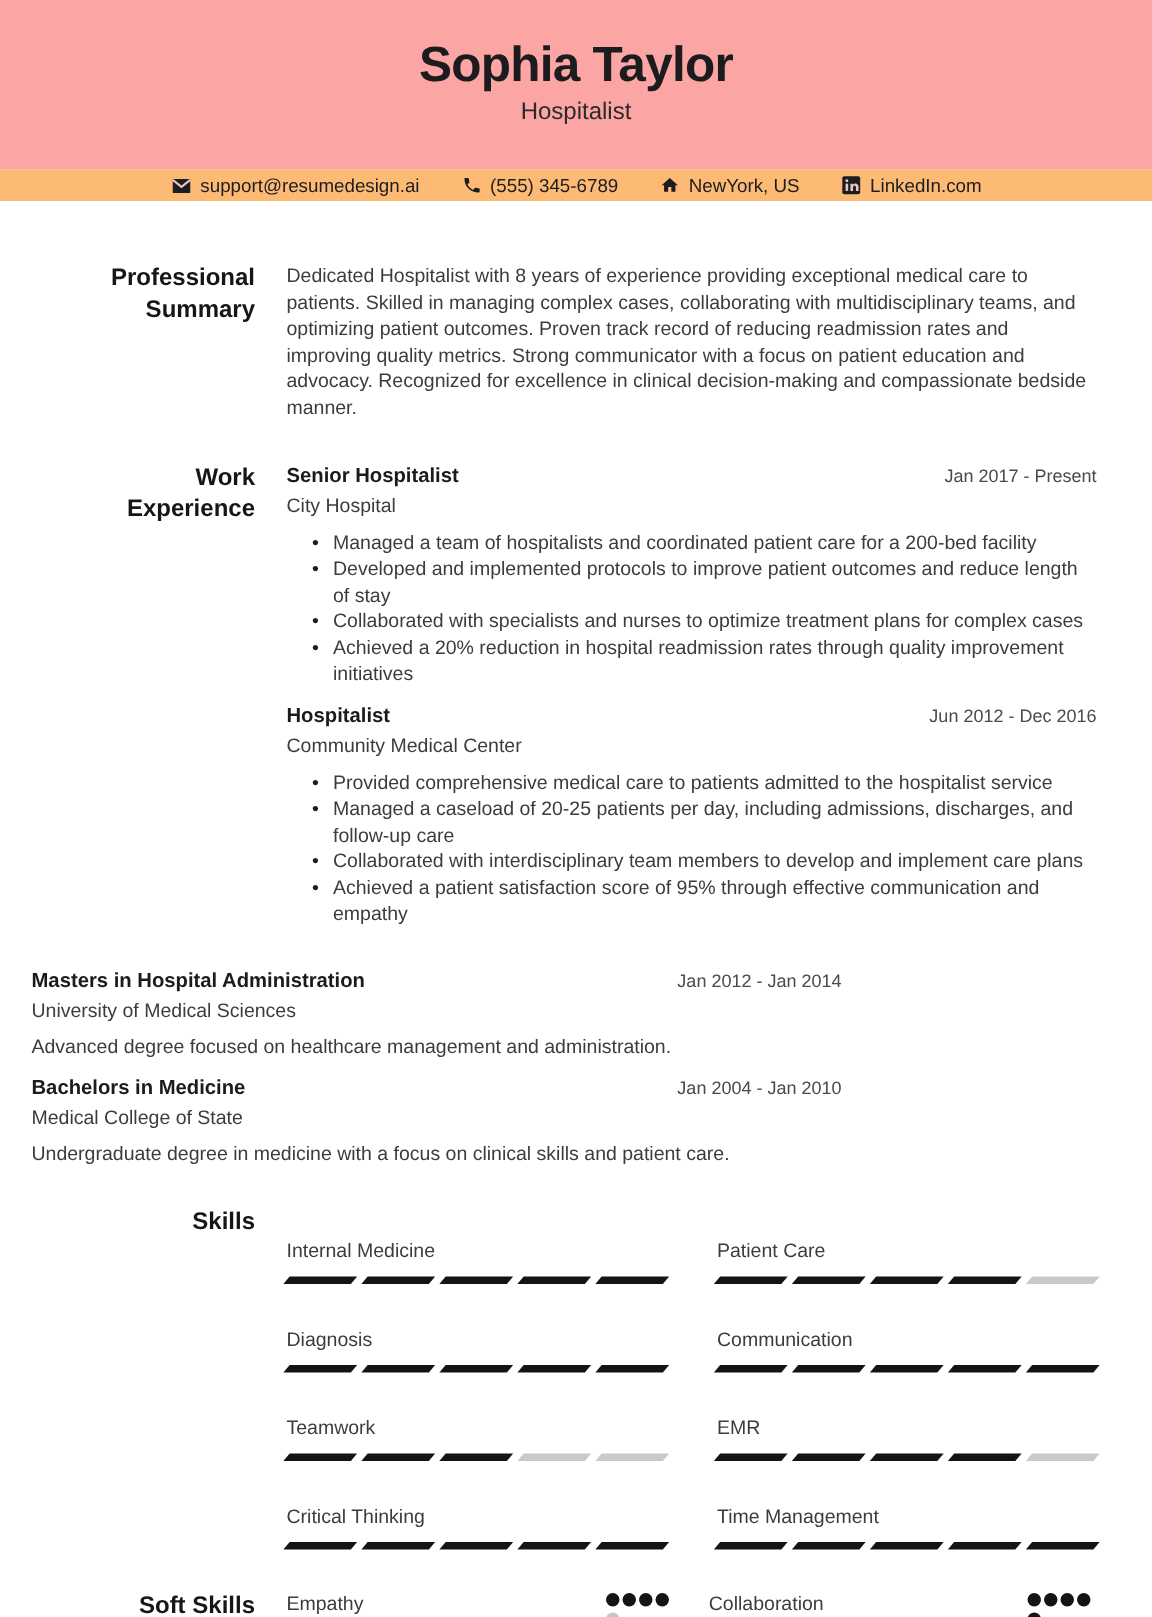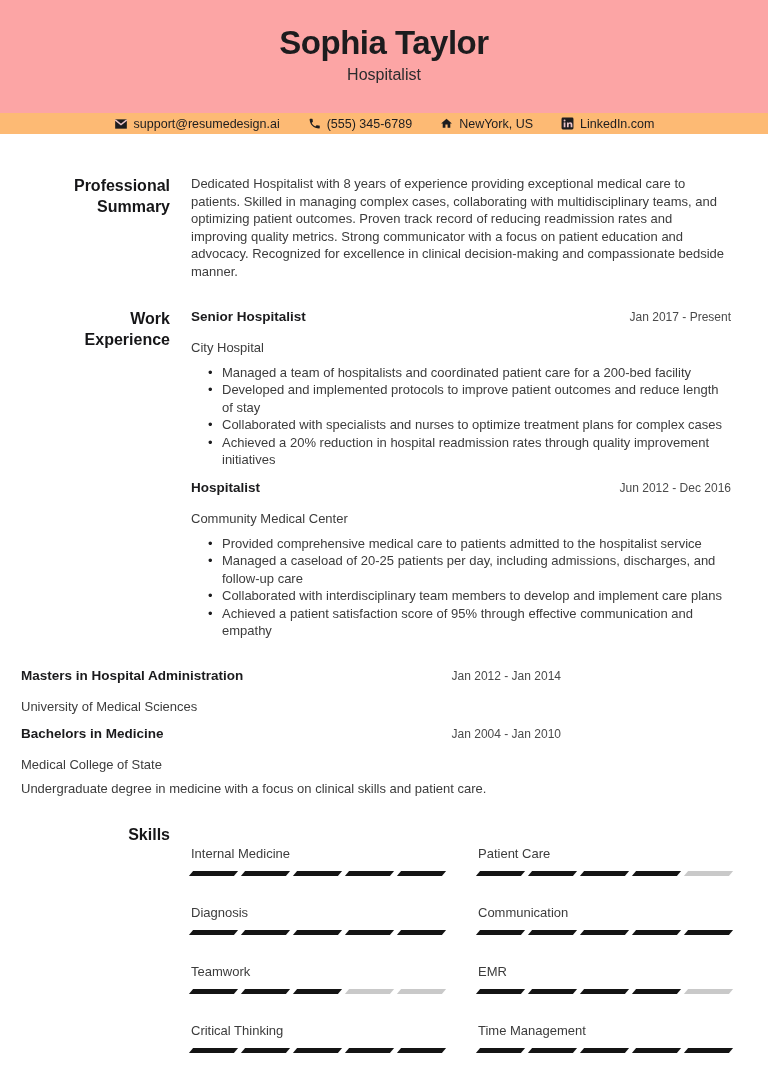--- a/index.html
+++ b/index.html
@@ -22,21 +22,21 @@
   .section-label { width:170px; flex-shrink:0; text-align:right;
                    font-weight:bold; font-size:16px; line-height:21px; color:#161618; }
   .section-content { margin-left:21px; width:540px; }
 
   .summary-text { font-size:13px; line-height:17.6px; color:#3c3c3c; }
 
   
   .entry-head { display:flex; justify-content:space-between; align-items:baseline; }
   .entry-title { font-size:13.5px; font-weight:bold; color:#1b1b1d; line-height:17px; }
   .entry-dates { font-size:12px; color:#4a4a4a; white-space:nowrap; }
-  .entry-sub { font-size:13px; line-height:17px; color:#3c3c3c; margin-top:14px; }
+  .entry-sub { font-size:13px; line-height:17px; color:#3c3c3c; margin-top:3px; }
   .job + .job { margin-top:10px; }
   .bullets { list-style:none; margin-top:8px; }
   .bullets li { position:relative; padding-left:31px; font-size:13px; line-height:17.5px; color:#3c3c3c; }
   .bullets li::before { content:"•"; position:absolute; left:17px; top:0; color:#1b1b1d; }
   .edu-item + .edu-item { margin-top:10px; }
   .edu-desc { font-size:13px; line-height:17px; color:#3c3c3c; margin-top:7px; }
 
   
   .skills-grid { display:grid; grid-template-columns:1fr 1fr; column-gap:34px; row-gap:7px; }
   .skill-name { font-size:13px; line-height:17px; color:#3c3c3c;margin-top:21px; }
@@ -153,20 +153,21 @@
 
     <section class="section">
       <div class="section-content">
 
         <div class="edu-item">
           <div class="entry-head">
             <span class="entry-title">Masters in Hospital Administration</span>
             <span class="entry-dates">Jan 2012 - Jan 2014</span>
           </div>
           <div class="entry-sub">University of Medical Sciences</div>
+          <div class="edu-desc">Advanced degree focused on healthcare management and administration.</div>
         </div>
 
         <div class="edu-item">
           <div class="entry-head">
             <span class="entry-title">Bachelors in Medicine</span>
             <span class="entry-dates">Jan 2004 - Jan 2010</span>
           </div>
           <div class="entry-sub">Medical College of State</div>
           <div class="edu-desc">Undergraduate degree in medicine with a focus on clinical skills and patient care.</div>
         </div>

